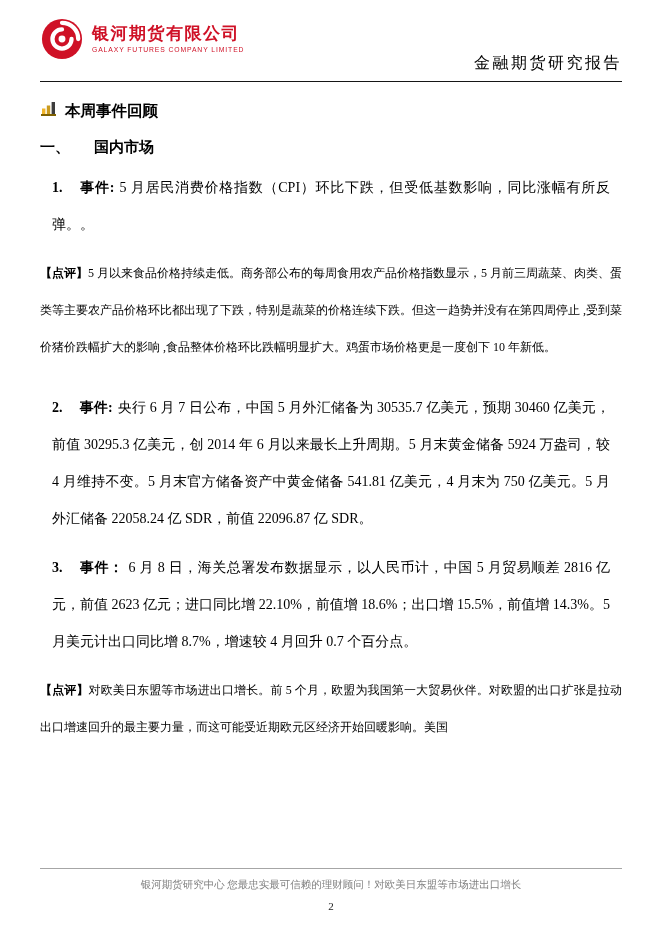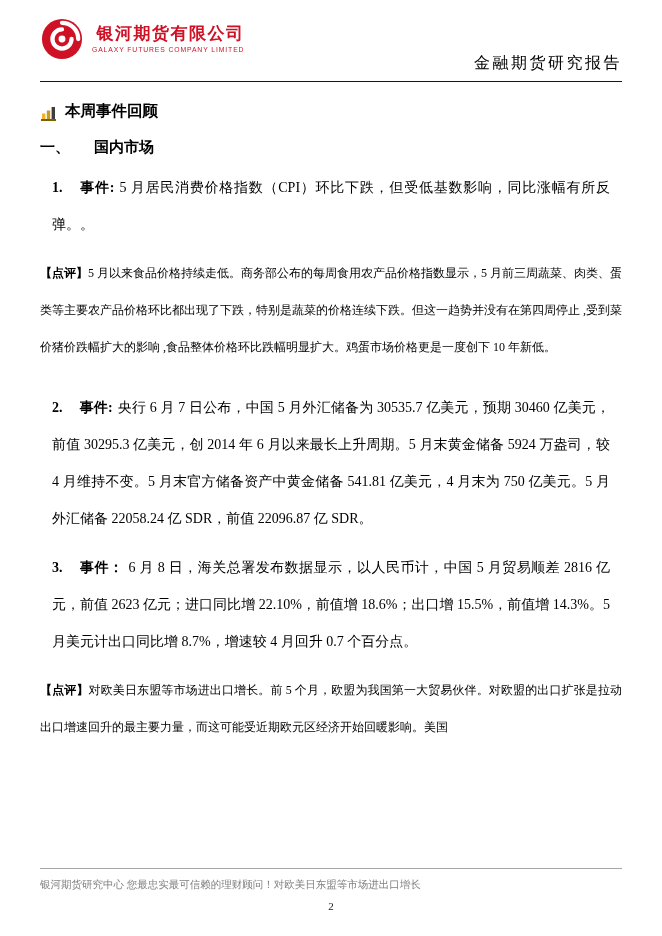--- a/index.html
+++ b/index.html
@@ -7,39 +7,39 @@
   .page {
     width: 662px; height: 936px; margin: 0 auto; position: relative;
     background: #fff; color: #000;
     font-family: "Liberation Serif", "DejaVu Serif", serif;
     padding: 18px 40px 0 40px; overflow: hidden;
   }
   
   .hdr { display: flex; justify-content: space-between; align-items: flex-end; height: 58px; }
   .logo { display: flex; align-items: center; gap: 8px; align-self: flex-start; }
   .logo-icon svg { display: block; }
-  .logo-text { display: flex; flex-direction: column; align-items: flex-end; }
+  .logo-text { display: flex; flex-direction: column; }
   .logo-cn { font-size: 17px; font-weight: bold; color: var(--brand_red, #cf1126); letter-spacing: 1.5px; line-height: 1.1; }
   .logo-en { font-size: 6.8px; color: var(--brand_red, #cf1126); letter-spacing: 0.9px; margin-top: 3px; font-family: "Liberation Sans", sans-serif; }
   .report-title { font-size: 16px; letter-spacing: 2.5px; padding-bottom: 2px; }
   .hdr-rule { border-top: 1.6px solid var(--rule_dark, #161616); margin-top: 5px; }
   
-  .sec-title { display: flex; align-items: flex-end; gap: 8px; font-size: 15.5px; font-weight: bold; margin-top: 19px; }
+  .sec-title { display: flex; align-items: flex-start; gap: 8px; font-size: 15.5px; font-weight: bold; margin-top: 19px; }
   .sec-icon svg { display: block; }
   .subsec { font-size: 15px; font-weight: bold; margin-top: 16px; margin-bottom: 12px; }
   .subsec .num { margin-right: 24px; }
   
   p.event { font-size: 14px; line-height: 37px; text-align: justify; margin: 12px; }
   p.comment { font-size: 12px; line-height: 37px; text-align: justify; margin: 0 0 23px 0; }
   b.lbl .n { margin-right: 17px; }
   .evt-text { margin-left: 5px; }
   
   .footer { position: absolute; left: 40px; right: 40px; bottom: 24px; background: #fff; }
   .footer-rule { border-top: 1px solid var(--rule_light, #a6a6a6); margin-bottom: 9px; }
-  .footer-row { display: flex; justify-content: flex-start; font-size: 10.5px; color: var(--footer_gray, #808080); }
+  .footer-row { display: flex; justify-content: center; font-size: 10.5px; color: var(--footer_gray, #808080); }
   .page-num { text-align: center; font-size: 11px; margin-top: 8px; color: #222; }
 </style>
 </head>
 <body>
 
 <div class="page">
 
   <div class="hdr">
     <div class="logo">
       <span class="logo-icon">

